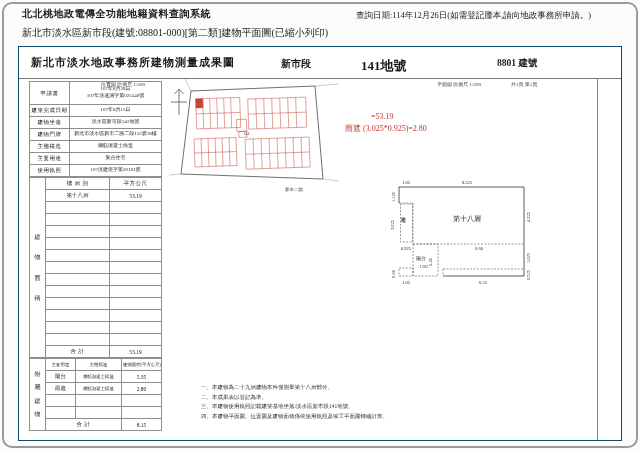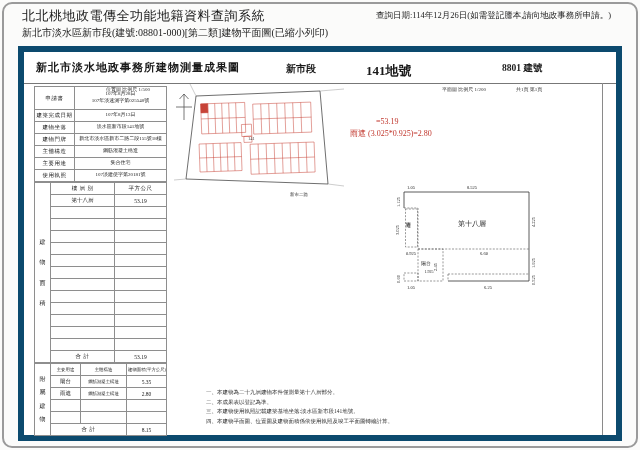--- a/index.html
+++ b/index.html
@@ -7,26 +7,26 @@
   body {
     position:relative;
     background:#fbfbfa;
     font-family:"Liberation Serif","DejaVu Serif",serif;
     color:#1a1a1a;
     overflow:hidden;
   }
   .frame { position:absolute; inset:2px; border:2px solid #9a9a9a; border-radius:10px; pointer-events:none; }
 
   
-  .sys-title { position:absolute; left:22px; top:7px; font-size:13px; font-weight:normal; letter-spacing:.5px; }
-  .query-date { position:absolute; left:376px; top:10px; font-size:8.5px; color:#222; }
+  .sys-title { position:absolute; left:22px; top:7px; font-size:10px; font-weight:bold; letter-spacing:.5px; }
+  .query-date { position:absolute; left:356px; top:10px; font-size:8.5px; color:#222; }
   .subtitle { position:absolute; left:22px; top:26px; font-size:10px; }
 
   
-  .doc { position:absolute; left:18px; top:46px; width:604px; height:395px; background:#fff; border:6px solid #0c4a6e; }
+  .doc { position:absolute; left:18px; top:46px; width:604px; height:395px; background:#fff; border:1px solid #0c4a6e; }
   .doc-title { position:absolute; left:12px; top:8px; font-size:11px; font-weight:bold; letter-spacing:1px; }
   .doc-sec  { position:absolute; left:262px; top:10px; font-size:10px; font-weight:bold; }
   .doc-land { position:absolute; left:342px; top:10px; font-size:13px; font-weight:bold; }
   .doc-bno  { position:absolute; left:478px; top:10px; font-size:9.5px; font-weight:bold; }
   .form-topline { position:absolute; left:0; right:0; top:31px; border-top:1px solid #777; }
   .vline { position:absolute; left:578px; top:31px; bottom:0; border-left:1px solid #8a8a8a; }
 
   .scale-label { position:absolute; font-size:5px; color:#333; }
   .loc-scale  { left:82px;  top:34px; }
   .plan-scale { left:418px; top:34px; }

